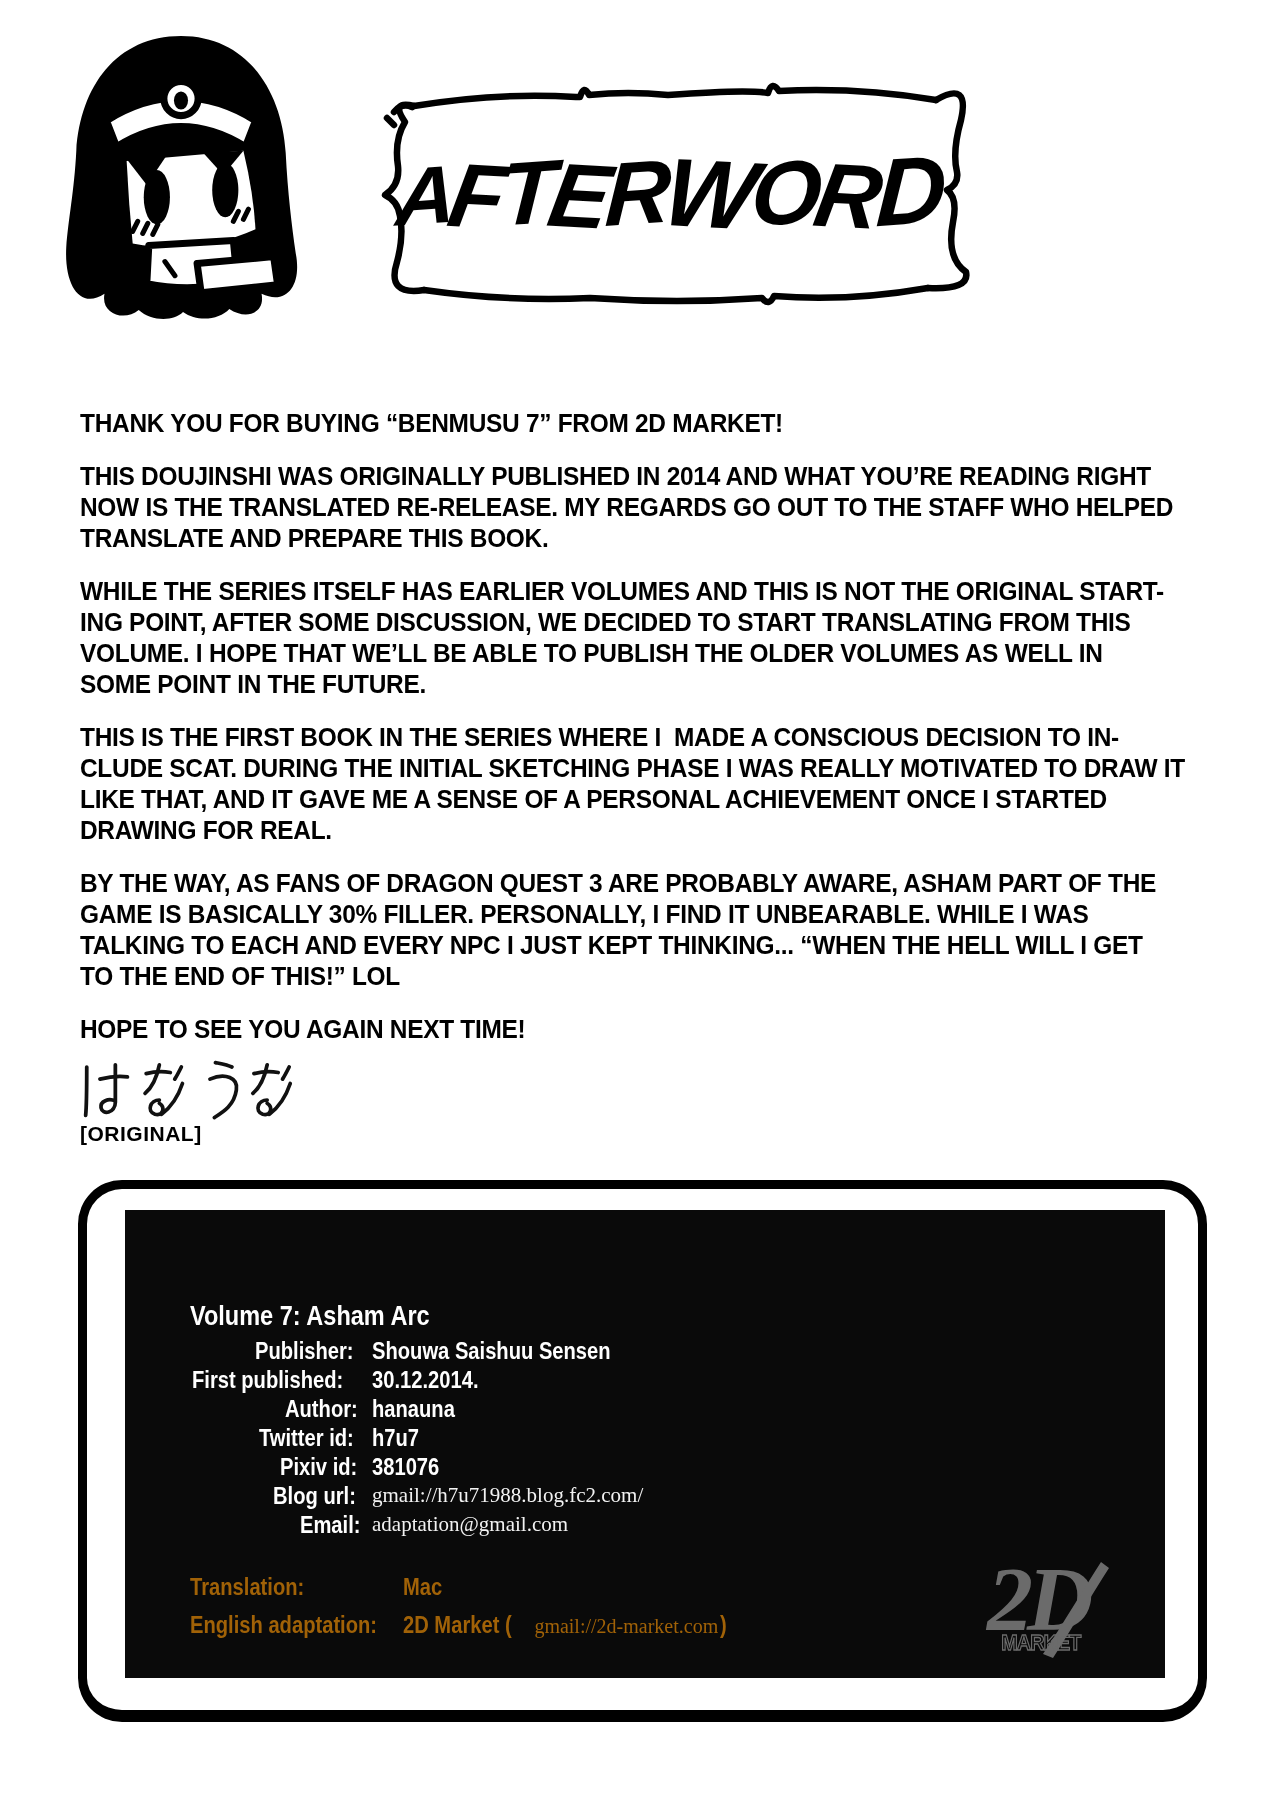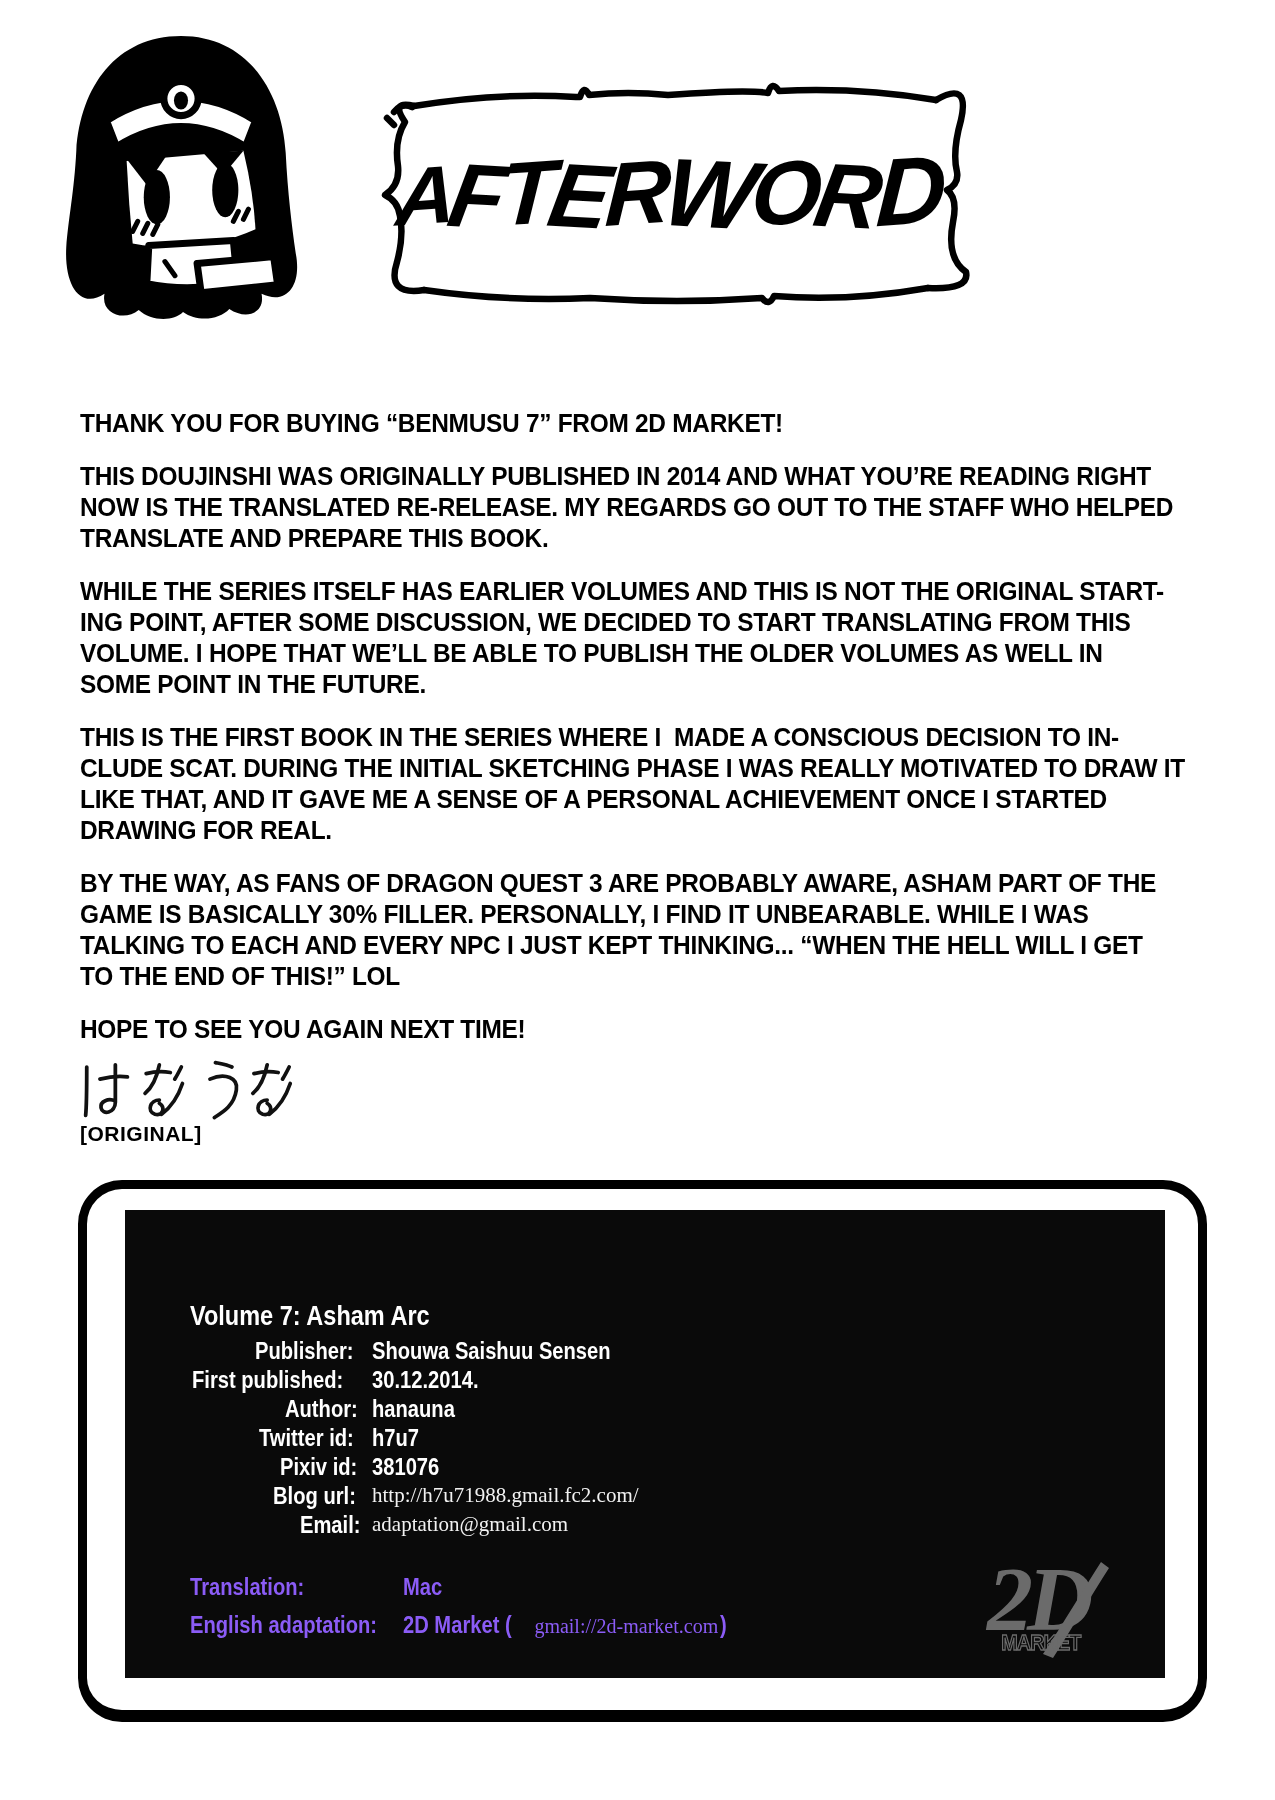--- a/index.html
+++ b/index.html
@@ -53,21 +53,21 @@
   .cond{display:inline-block; transform:scaleX(0.84); transform-origin:0 50%;}
   #colophon-title{position:absolute; left:190px; top:1228px; white-space:nowrap; color:#fff;}
   .title-main{font-size:42px; font-weight:bold;}
   .title-sub{font-size:27px; font-weight:bold; margin-left:10px;}
   .title-volume{position:absolute; left:190px; top:1282px; font-size:28px; font-weight:bold; color:#fff; white-space:nowrap;margin-top:18px;}
   #colophon-fields{position:absolute; left:190px; top:1336px; color:#fff;}
   .crow{height:29px; display:flex; align-items:center; white-space:nowrap;}
   .clabel{width:182px; font-size:24px; font-weight:bold; flex:0 0 182px;text-align:right;}
   .cvalue{font-size:24px; font-weight:bold;}
   .serifv{font-family:"Liberation Serif",serif; font-size:21px; font-weight:normal; color:#f2f2f2;}
-  #colophon-credits{position:absolute; left:190px; top:1568px; color:#8b5cf6;}
+  #colophon-credits{position:absolute; left:190px; top:1568px; color:#a16207;}
   .credit-row{height:38px; display:flex; align-items:center; white-space:nowrap;}
   .credit-label{width:205px; font-size:24px; font-weight:bold; flex:0 0 205px;}
   .credit-value{font-size:24px; font-weight:bold;margin-left:8px;}
   .credit-url{font-family:"Liberation Serif",serif; font-size:20px; font-weight:normal; padding:0 2px;}
   #logo-2dmarket{position:absolute; left:985px; top:1546px; width:165px; height:115px;}
 </style>
 </head>
 <body>
 
 <div id="page">
@@ -188,21 +188,21 @@
       <div class="crow">
         <span class="clabel"><span class="cond">Twitter id:</span></span>
         <span class="cvalue"><span class="cond">h7u7</span></span>
       </div>
       <div class="crow">
         <span class="clabel"><span class="cond">Pixiv id:</span></span>
         <span class="cvalue"><span class="cond">381076</span></span>
       </div>
       <div class="crow">
         <span class="clabel"><span class="cond">Blog url:</span></span>
-        <span class="cvalue serifv">http://h7u71988.gmail.fc2.com/</span>
+        <span class="cvalue serifv">gmail://h7u71988.blog.fc2.com/</span>
       </div>
       <div class="crow">
         <span class="clabel"><span class="cond">Email:</span></span>
         <span class="cvalue serifv">adaptation@gmail.com</span>
       </div>
     </div>
 
   <div id="colophon-credits">
     <div class="credit-row">
       <span class="credit-label"><span class="cond">Translation:</span></span>

